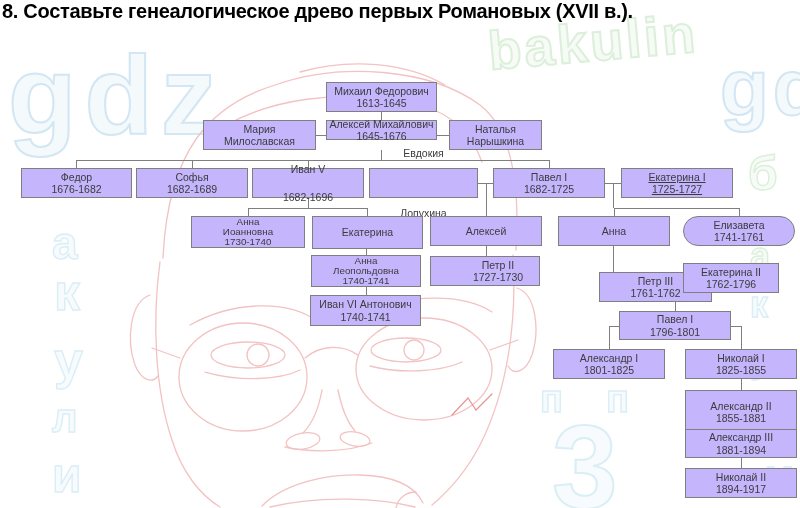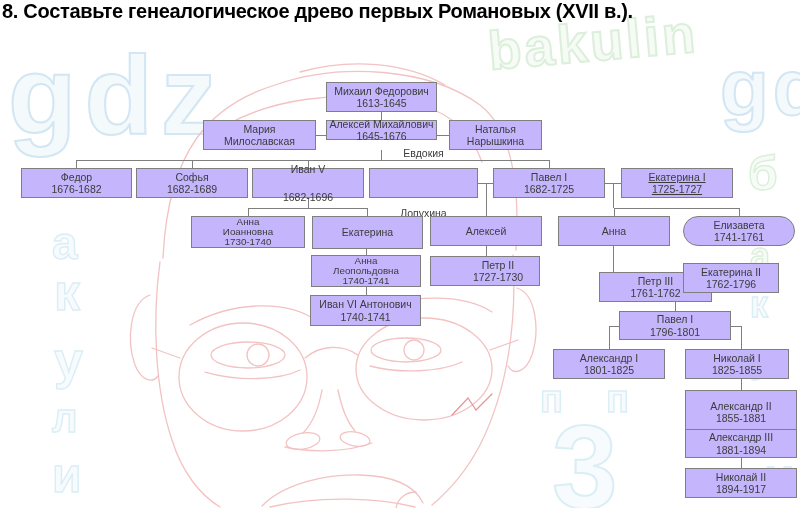--- a/index.html
+++ b/index.html
@@ -179,21 +179,21 @@
         <div>1762-1796</div>
       </div>
       <div class="node" style="left: 619px; top: 311px; width: 112px; height: 29px;">
         <div>Павел I</div>
         <div>1796-1801</div>
       </div>
       <div class="node" style="left: 553px; top: 349px; width: 112px; height: 30px;">
         <div>Александр I</div>
         <div>1801-1825</div>
       </div>
-      <div class="node" style="left: 685px; top: 349px; width: 104px; height: 30px;">
+      <div class="node" style="left: 685px; top: 349px; width: 112px; height: 30px;">
         <div>Николай I</div>
         <div>1825-1855</div>
       </div>
       <div class="node" style="left: 685px; top: 390px; width: 112px; height: 44px;">
         <div>Александр II</div>
         <div>1855-1881</div>
       </div>
       <div class="node" style="left: 685px; top: 429px; width: 112px; height: 29px;">
         <div>Александр III</div>
         <div>1881-1894</div>

